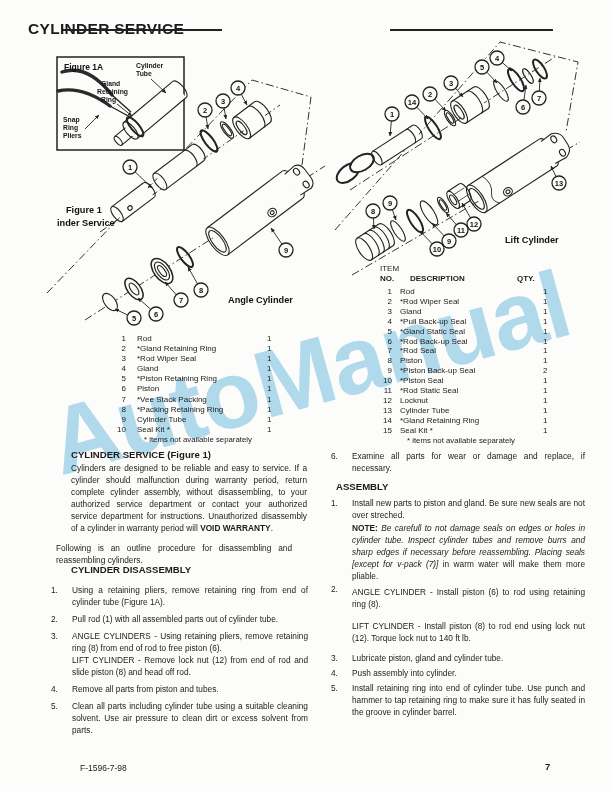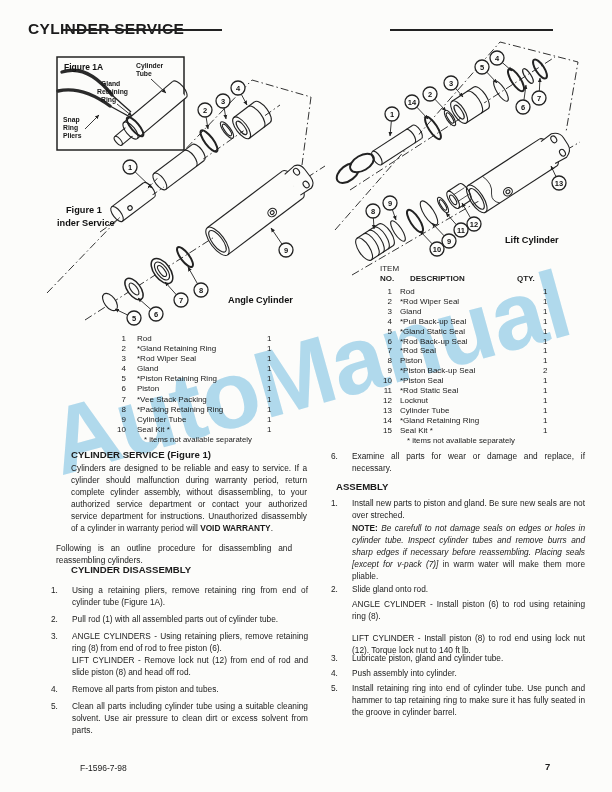--- a/index.html
+++ b/index.html
@@ -398,21 +398,20 @@
 <div class="tb item" style="left:331px;top:497px;width:254px">
   <span class="n">1.</span>
     <span class="t">Install new parts to piston and gland. Be sure new seals are not over streched.</span>
 </div>
 <div class="tb note" style="left:352px;top:523px;width:233px">
   <b>NOTE:</b><i> Be carefull to not damage seals on edges or holes in cylinder tube. Inspect cylinder tubes and remove burrs and sharp edges if necessary before reassembling. Placing seals [except for v-pack (7)]</i><span> in warm water will make them more pliable.</span>
 </div>
 <div class="tb item" style="left:331px;top:583px;width:254px">
   <span class="n">2.</span>
   <span class="t">
-    <div>Slide gland onto rod.</div>
     <div class="sub">ANGLE CYLINDER - Install piston (6) to rod using retaining ring (8).</div>
     <div class="sub" style="margin-top:10px">LIFT CYLINDER - Install piston (8) to rod end using lock nut (12). Torque lock nut to 140 ft lb.</div>
   </span>
 </div>
 <div class="tb item" style="left:331px;top:652px;width:254px">
   <span class="n">3.</span>
     <span class="t">Lubricate piston, gland and cylinder tube.</span>
 </div>
 <div class="tb item" style="left:331px;top:667px;width:254px">
   <span class="n">4.</span>

